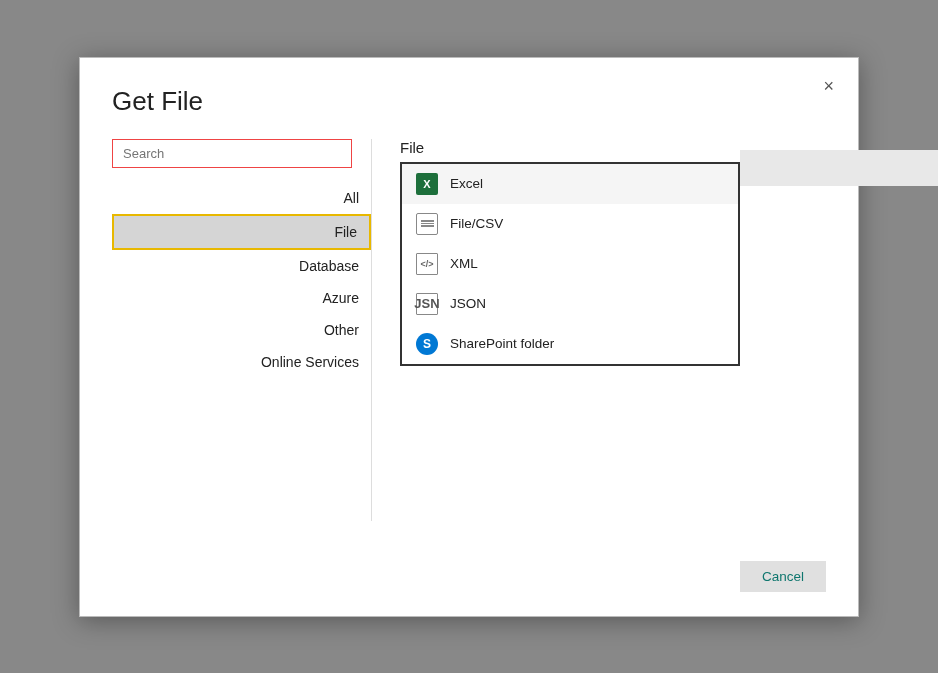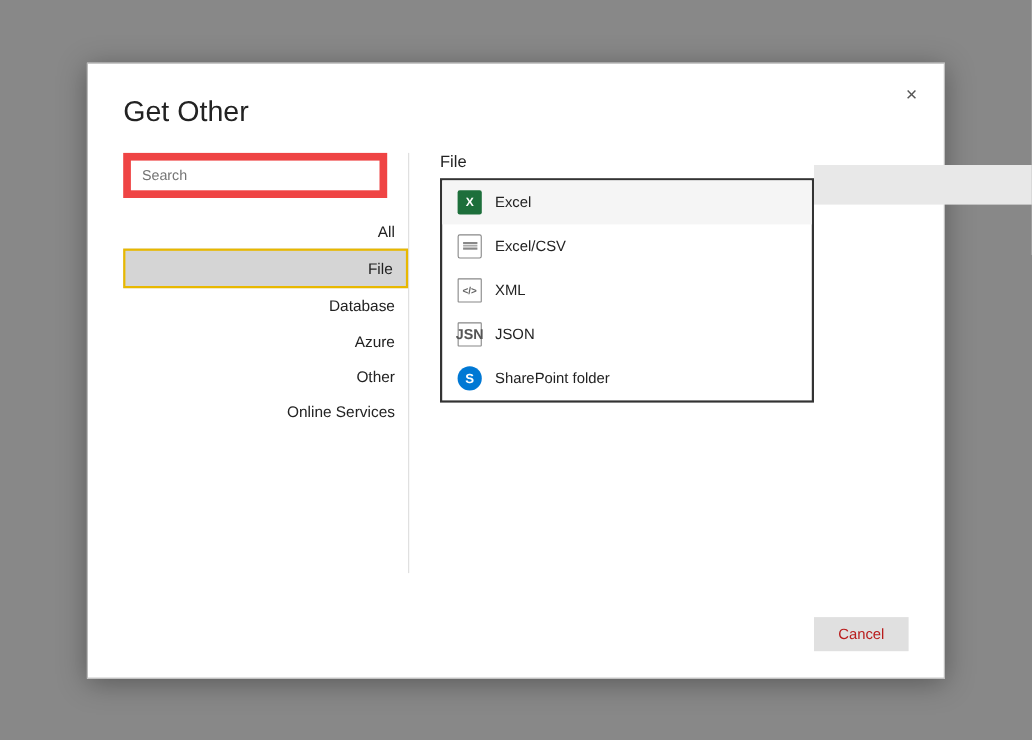--- a/index.html
+++ b/index.html
@@ -47,21 +47,21 @@
     .left-panel {
       width: 260px;
       min-width: 200px;
       display: flex;
       flex-direction: column;
       border-right: 1px solid #ddd;
       padding-right: 0;
     }
     .search-input {
       width: 240px;
-      border: 7px solid #ef4444;
+      border: 1px solid #ef4444;
       padding: 6px 10px;
       font-size: 13px;
       color: #999;
       outline: none;
       margin-bottom: 14px;
       background: #fff;
     }
     .nav-list {
       display: flex;
       flex-direction: column;
@@ -229,29 +229,29 @@
       cursor: pointer;
       color: #222;
       font-weight: 500;
     }
     .btn-cancel {
       background: #e0e0e0;
       border: none;
       padding: 8px 22px;
       font-size: 13.5px;
       cursor: pointer;
-      color: #b91c1c;
+      color: #0f766e;
     }
   </style>
 </head>
 <body>
 
 <div class="dialog">
   <button class="close-btn">×</button>
-  <div class="dialog-title">Get Other</div>
+  <div class="dialog-title">Get File</div>
 
   <div class="content-area">
 
     <div class="left-panel">
       <input type="text" class="search-input" placeholder="Search" style="">
       <div class="nav-list">
         <div class="nav-item">All</div>
         <div class="nav-item active">File</div>
         <div class="nav-item">Database</div>
         <div class="nav-item">Azure</div>
@@ -272,21 +272,21 @@
         </div>
 
         <div class="data-item">
           <div class="item-icon">
             <div class="icon-csv">
               <div class="icon-csv-line"></div>
               <div class="icon-csv-line"></div>
               <div class="icon-csv-line"></div>
             </div>
           </div>
-          <span>Excel/CSV</span>
+          <span>File/CSV</span>
         </div>
 
         <div class="data-item">
           <div class="item-icon">
             <div class="icon-xml">
               <span class="icon-xml-tag">&lt;/&gt;</span>
             </div>
           </div>
           <span>XML</span>
         </div>

